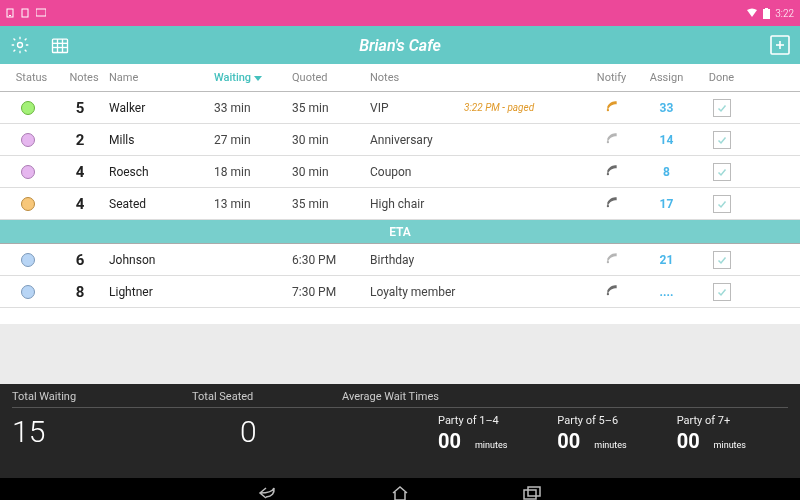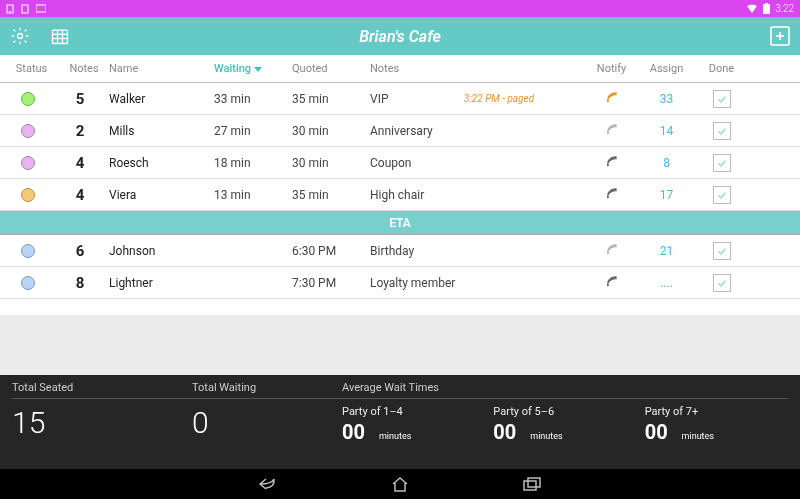--- a/index.html
+++ b/index.html
@@ -1,19 +1,19 @@
 <!DOCTYPE html>
 <html><head>
 <meta charset="utf-8">
 <style>
   * { box-sizing: border-box; margin: 0; padding: 0; }
   body { font-family: Roboto, "Helvetica Neue", Arial, sans-serif; width: 800px; height: 500px; overflow: hidden; background: #fff; }
 
   
-  .statusbar { height: 17px; background: #d946ef; color: #fff; display: flex; align-items: center; justify-content: space-between; padding: 0 6px; font-size: 10px; font-weight: 300; }
+  .statusbar { height: 26px; background: #ec4899; color: #fff; display: flex; align-items: center; justify-content: space-between; padding: 0 6px; font-size: 10px; font-weight: 300; }
   .statusbar .left, .statusbar .right { display: flex; align-items: center; gap: 5px; }
   .sb-icon { display: inline-block; }
   .sb-wifi svg, .sb-batt svg, .sb-devices svg { display: block; }
 
   
   .header { height: 38px; background: #65c9c6; display: flex; align-items: center; justify-content: center; position: relative; }
   .header .title { color: #fff; font-size: 16px; font-weight: 600; font-style: italic; }
   .header .left-icons { position: absolute; left: 6px; top: 0; bottom: 0; display: flex; align-items: center; gap: 12px; }
   .header .right-icons { position: absolute; right: 6px; top: 0; bottom: 0; display: flex; align-items: center; }
   .icon-btn { width: 28px; height: 28px; display: flex; align-items: center; justify-content: center; cursor: pointer; }
@@ -30,35 +30,35 @@
   .row { display: grid; grid-template-columns: 55px 50px 105px 78px 78px 98px 120px 55px 55px 55px; height: 32px; align-items: center; font-size: 12px; color: #222; border-bottom: 1px solid #ddd; }
   .row .c-status { display: flex; justify-content: center; }
   .status-dot { width: 14px; height: 14px; border-radius: 50%; border: 1.5px solid #999; }
   .row .c-size { font-weight: 700; font-size: 15px; text-align: center; }
   .row .c-name { padding-left: 4px; }
   .row .c-wait { padding-left: 4px; color: #444; }
   .row .c-quoted { padding-left: 4px; color: #444; }
   .row .c-notes { padding-left: 4px; color: #444; }
   .row .c-status2 { font-size: 10px; color: #e09a2b; font-style: italic; }
   .row .c-notify { display: flex; justify-content: center; }
-  .row .c-assign { text-align: center; color: #49b6e9; font-size: 12px; }
+  .row .c-assign { text-align: center; color: #49b6e9; font-size: 12px; font-weight: bold; }
   .row .c-done { display: flex; justify-content: center; }
   .done-box { width: 18px; height: 18px; border: 1px solid #bbb; display: flex; align-items: center; justify-content: center; }
   .done-box svg { display: block; }
 
   .section-bar { height: 24px; background: #78cfcc; color: #fff; font-size: 12px; font-weight: 600; display: flex; align-items: center; justify-content: center; border-bottom: 1px solid #aaa; }
 
   .list-area { height: 232px; background: #fff; }
   .gap { height: 60px; background: #ebebeb; }
 
   
   .footer { height: 94px; background: #262626; color: #ddd; padding: 6px 12px 0; }
   .footer .labels { display: grid; grid-template-columns: 180px 150px 1fr; font-size: 11px; color: #ccc; }
   .footer .divider { height: 1px; background: #555; margin: 4px 0 6px; }
-  .footer .values { display: grid; grid-template-columns: 180px 150px 1fr; align-items: start; }
+  .footer .values { display: grid; grid-template-columns: 180px 150px 1fr; align-items: start; gap: 48px; }
   .footer .bignum { font-size: 30px; font-weight: 300; color: #fff; }
   .footer .awt { display: grid; grid-template-columns: 1fr 1fr 1fr; gap: 8px; }
   .footer .awt .col .lbl { font-size: 11px; color: #eee; margin-bottom: 2px; }
   .footer .awt .col .val { color: #fff; }
   .footer .awt .col .val .num { font-size: 20px; font-weight: 700; }
   .footer .awt .col .val .unit { font-size: 9px; margin-left: 14px; }
 
   
   .navbar { height: 30px; background: #000; display: flex; align-items: center; justify-content: center; gap: 110px; }
   .navbar .nb { width: 22px; height: 22px; display: flex; align-items: center; justify-content: center; opacity: 0.85; }
@@ -221,21 +221,21 @@
           </svg>
         </span>
       </div>
   </div>
 
   <div class="row">
     <div class="c-status">
         <span class="status-dot" style="background:#f7c77a;border-color:#bb8b3e"></span>
       </div>
     <div class="c-size">4</div>
-    <div class="c-name">Viera</div>
+    <div class="c-name">Seated</div>
     <div class="c-wait">13 min</div>
     <div class="c-quoted">35 min</div>
     <div class="c-notes">High chair</div>
     <div class="c-status2"></div>
     <div class="c-notify">
         <span><svg width="14" height="14" viewBox="0 0 24 24" fill="#6b6b6b">
             <path d="M4 4v16c4-9 9-11 16-11V4C13 4 8 6 4 13V4z"></path>
             <circle cx="5" cy="19" r="2"></circle>
           </svg></span>
       </div>
@@ -301,22 +301,22 @@
           </svg>
         </span>
       </div>
   </div>
 </div>
 
 <div class="gap"></div>
 
 <div class="footer">
   <div class="labels">
+    <div>Total Waiting</div>
     <div>Total Seated</div>
-    <div>Total Waiting</div>
     <div>Average Wait Times</div>
   </div>
   <div class="divider"></div>
   <div class="values">
     <div class="bignum">15</div>
     <div class="bignum">0</div>
     <div class="awt">
       <div class="col">
         <div class="lbl">Party of 1–4</div>
         <div class="val"><span class="num">00</span><span class="unit">minutes</span></div>

